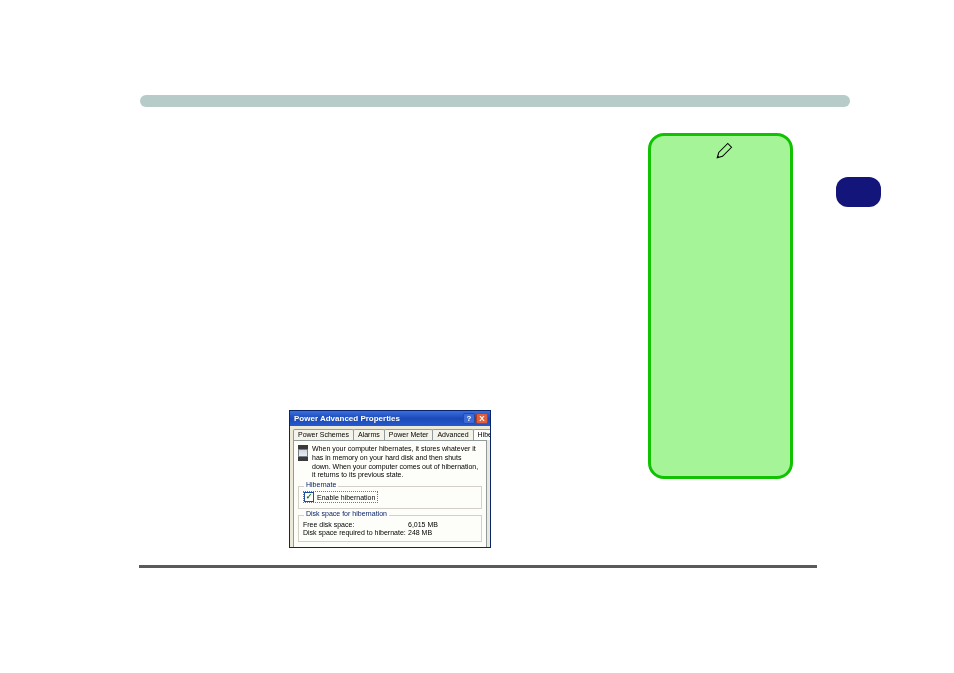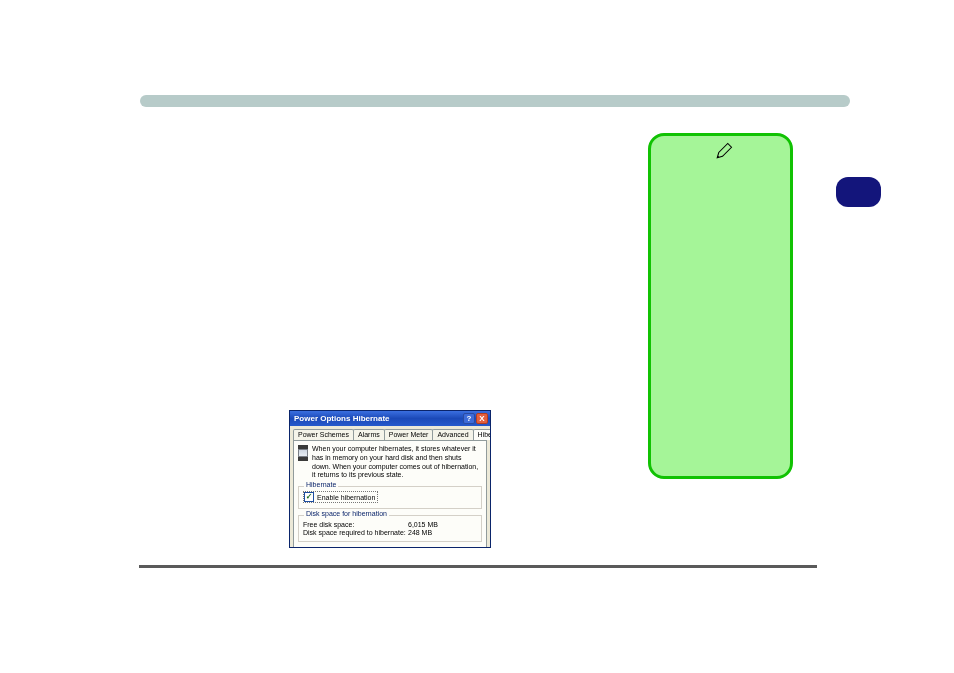--- a/index.html
+++ b/index.html
@@ -192,21 +192,21 @@
 
 <div class="green-card">
   <svg class="pen-icon" viewBox="0 0 24 24">
     <path d="M3 21 L5 14 L17 2 L22 7 L10 19 Z" fill="none" stroke="#000" stroke-width="1.4"></path>
     <path d="M3 21 L5 19" stroke="#000" stroke-width="1.4"></path>
   </svg>
 </div>
 
 <div class="dialog">
   <div class="titlebar">
-    <span class="titlebar-title">Power Options Hibernate</span>
+    <span class="titlebar-title">Power Advanced Properties</span>
     <span class="titlebar-btn title-help">?</span>
     <span class="titlebar-btn title-close">X</span>
   </div>
 
   <div class="tabstrip">
     <div class="tab">Power Schemes</div>
     <div class="tab">Alarms</div>
     <div class="tab">Power Meter</div>
     <div class="tab">Advanced</div>
     <div class="tab active">Hibernate</div>

